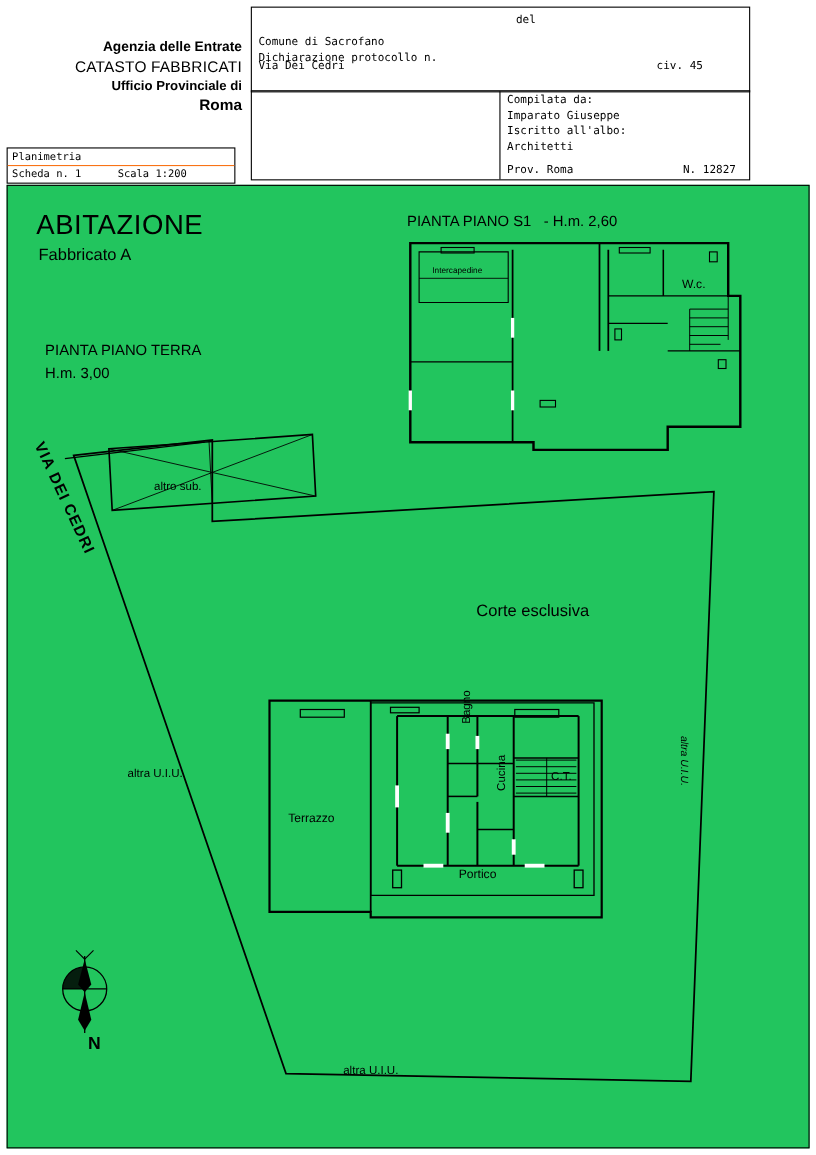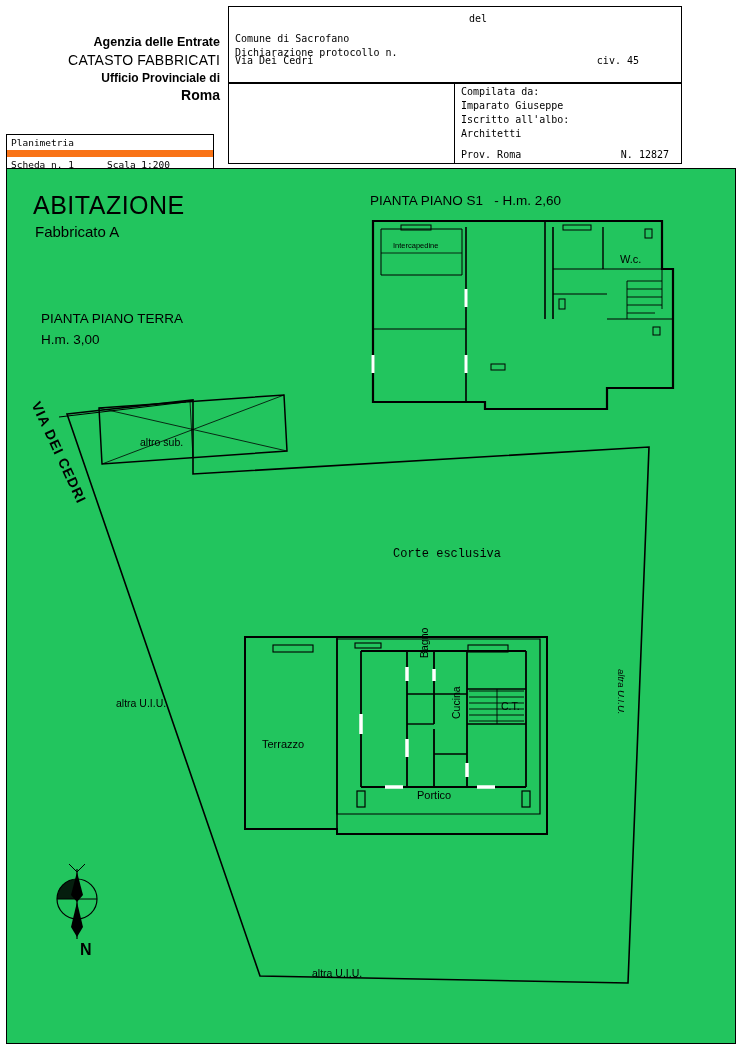--- a/index.html
+++ b/index.html
@@ -41,21 +41,21 @@
     position: absolute;
     left: 6px;
     top: 134px;
     width: 206px;
     border: 1px solid #000;
     font-family: "DejaVu Sans Mono", monospace;
     font-size: 9.5px;
   }
   .planimetria-box .row1 {
     padding: 2px 4px;
-    border-bottom: 7px solid #f97316;
+    border-bottom: 1px solid #f97316;
   }
   .planimetria-box .row2 {
     display: flex;
     padding: 2px 4px;
   }
   .planimetria-box .row2 .s1 { width: 96px; }
   .planimetria-box .row2 .s2 { flex: 1; }
 
   
   .hdr-top {
@@ -152,21 +152,21 @@
   .pianta-s1 {
     position: absolute;
     left: 363px;
     top: 24px;
     font-size: 13.5px;
     white-space: pre;
   }
 
   
   .lbl { position: absolute; font-size: 10.5px; }
-  .lbl-corte { left: 386px; top: 378px; font-size: 12px; font-family: Liberation Mono, monospace; }
+  .lbl-corte { left: 426px; top: 378px; font-size: 15px; }
   .lbl-altra-uiu-left { left: 109px; top: 528px; font-size: 10.5px; }
   .lbl-altra-uiu-bottom { left: 305px; top: 798px; font-size: 10.5px; }
   .lbl-altra-uiu-right {
     left: 620px; top: 500px;
     font-size: 9.5px;
     font-style: italic;
     transform: rotate(90deg);
     transform-origin: left top;
     white-space: nowrap;
   }

